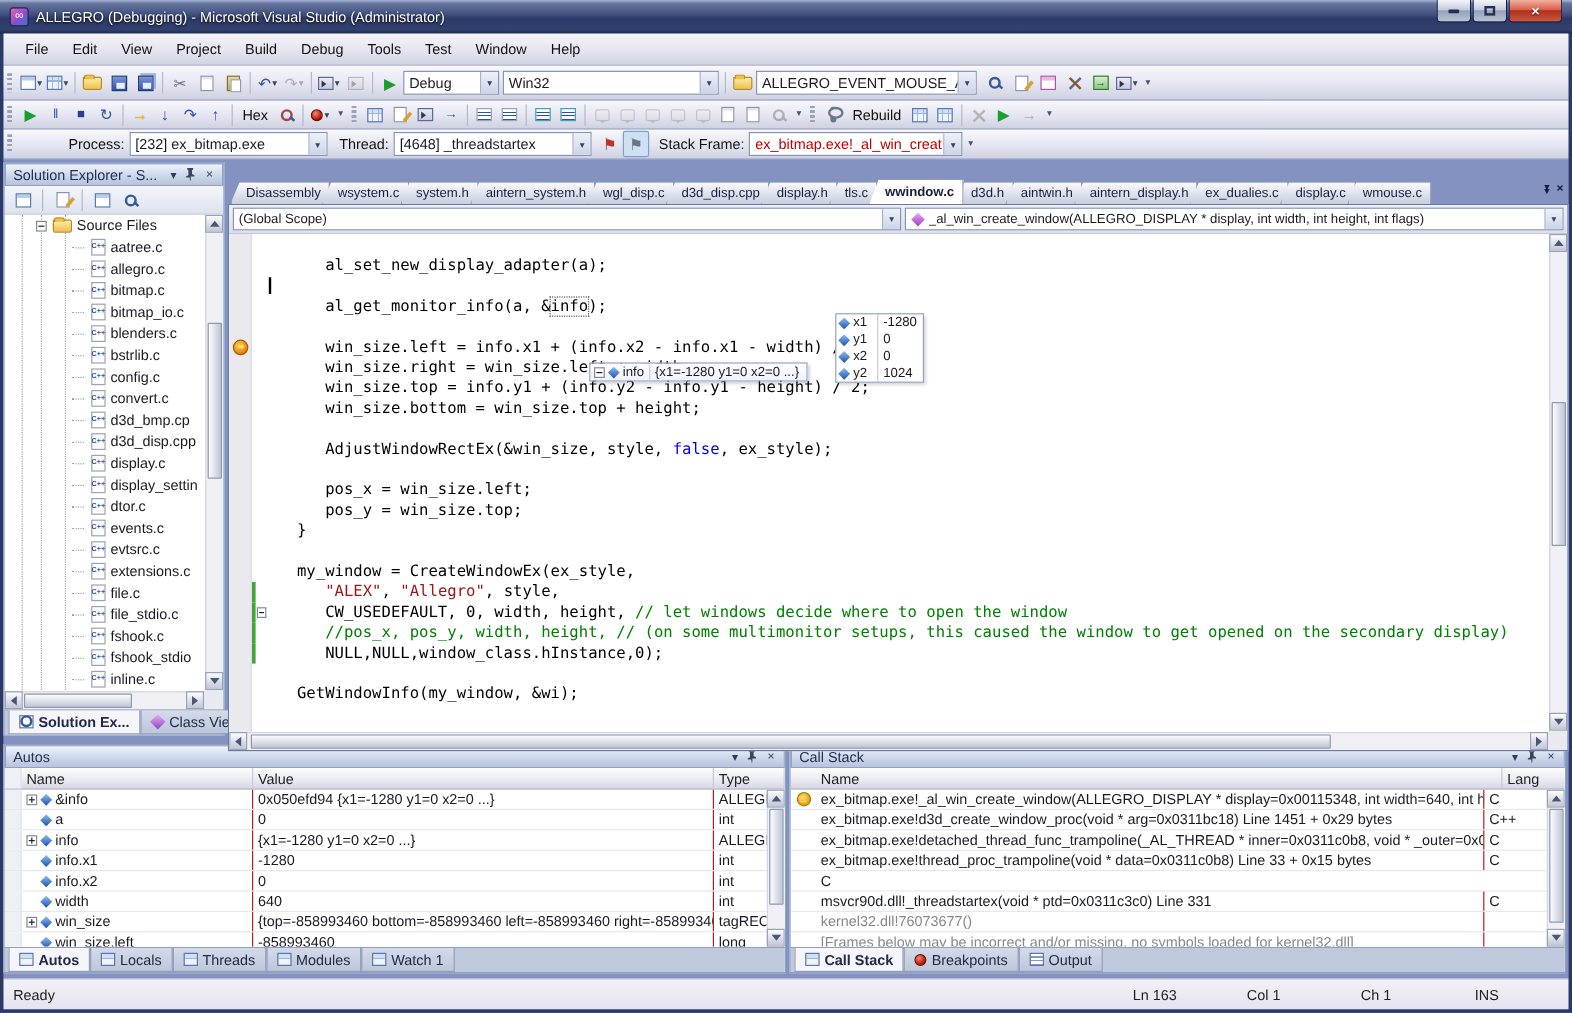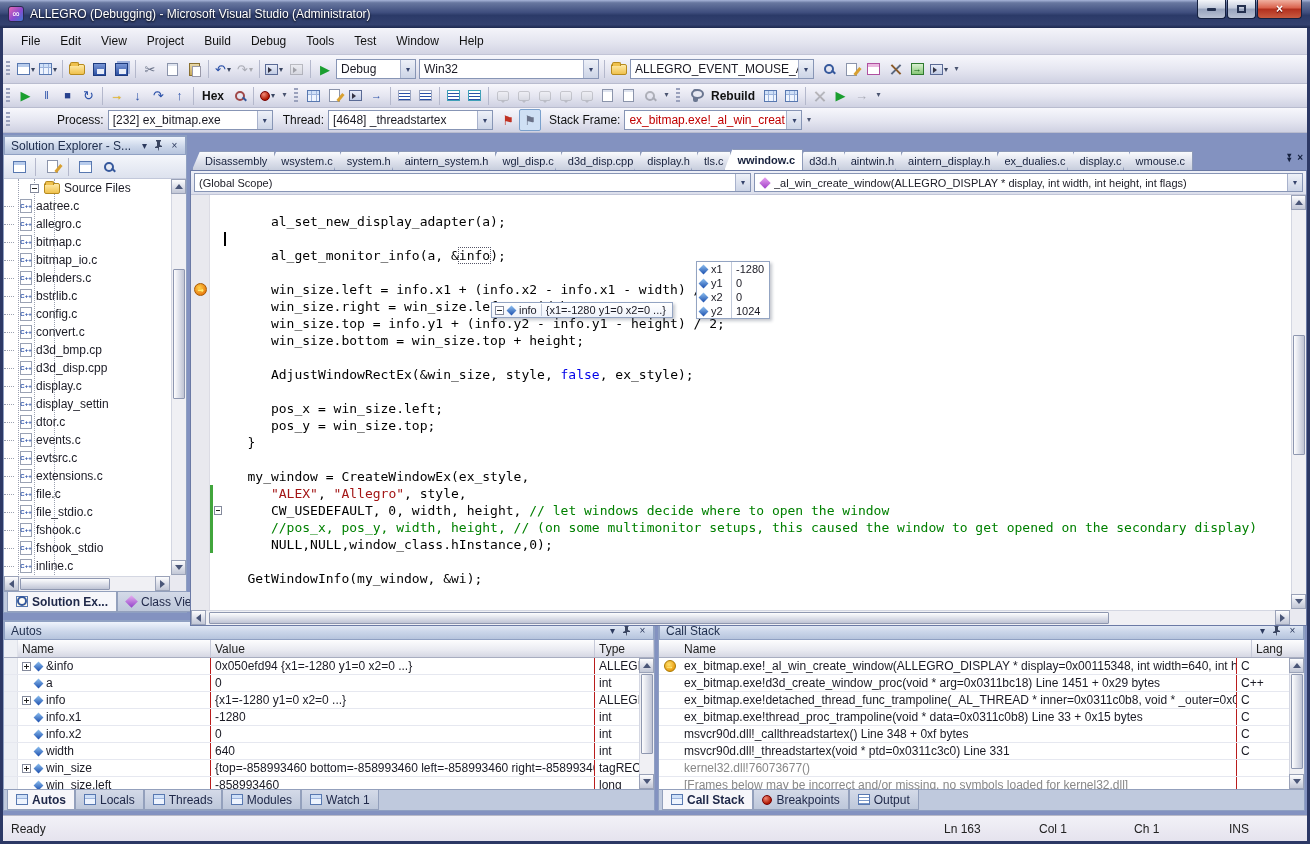--- a/index.html
+++ b/index.html
@@ -35,21 +35,21 @@
   .tbtn { min-width:22px; height:22px; display:flex; align-items:center; justify-content:center; border-radius:2px; flex:none; position:relative; }
   .tb2 .tbtn { min-width:21px; height:20px; }
   .tbtn.dis { opacity:.38; filter:grayscale(.9); }
   .dd { font-size:8px; color:#394561; margin-left:1px; }
   .g { font-size:13px; line-height:1; }
   .g.sm { font-size:11px; }
   .green { color:#1a9e2f; } .blue { color:#2a50a8; } .navy { color:#27418e; } .grayc { color:#6a7288; }
   .yellow { color:#f0c022; text-shadow:0 0 1px #a87800; } .redc { color:#c03224; }
   .tb-overflow { width:13px; height:20px; display:flex; flex-direction:column; align-items:center; justify-content:center; color:#4a5470; flex:none; }
   .tb-overflow i { font-style:normal; font-size:8px; line-height:.6; }
-  .tb-label { padding:0 5px; color:#111;font-weight:bold; }
+  .tb-label { padding:0 5px; color:#111; }
 
   
   .ic { display:inline-block; position:relative; flex:none; }
   .ic-folder { width:16px; height:11px; background:linear-gradient(#ffeaa6,#efc14d); border:1px solid #b68a1e; border-radius:1px 2px 2px 2px; }
   .ic-folder::before { content:""; position:absolute; top:-3px; left:0; width:7px; height:3px; background:#efc14d; border:1px solid #b68a1e; border-bottom:none; border-radius:2px 2px 0 0; }
   .ic-floppy { width:13px; height:13px; background:linear-gradient(#7a97d6,#2c50a2); border:1px solid #1d3a7e; }
   .ic-floppy::after { content:""; position:absolute; left:3px; bottom:1px; width:7px; height:5px; background:#e8edf8; }
   .ic-floppy.multi { box-shadow:2px -2px 0 0 #9fb2dd; }
   .ic-page { width:11px; height:13px; background:#fff; border:1px solid #8b94ab; box-shadow:inset 0 2px 0 #dfe4ef; }
   .ic-clip { width:11px; height:13px; background:linear-gradient(#e8d8a8,#c8a858); border:1px solid #8a7030; }
@@ -112,21 +112,21 @@
   .sb-thumb.h { background:linear-gradient(#fdfdfe,#d8dbe6 60%,#bfc4d4); }
 
   
   .solution-explorer { position:absolute; left:0; top:2px; width:184px; height:478px; display:flex; flex-direction:column; background:#e8ecf4; border:1px solid #8fa0c2; }
   .se-toolbar { height:24px; background:linear-gradient(#f4f6fb,#dde2ee); border-bottom:1px solid #c2c8da; display:flex; align-items:center; padding-left:4px; gap:2px; }
   .se-body { flex:1; position:relative; background:#fff; overflow:hidden; }
   .se-tree { position:absolute; inset:0 16px 16px 0; overflow:hidden; }
   .guide { position:absolute; top:0; bottom:0; border-left:1px dotted #9aa0b0; }
   .tree-row { height:18px; display:flex; align-items:center; white-space:nowrap; position:relative; }
   .tree-root { padding-left:26px; }
-  .tree-item { }
+  .tree-item { padding-left:56px; }
   .tree-item::before { content:""; width:10px; border-top:1px dotted #9aa0b0; margin-right:2px; flex:none; }
   .tree-label { margin-left:4px;text-align:center; }
   .expander { width:9px; height:9px; border:1px solid #848a9c; background:#fff; position:relative; flex:none; }
   .expander::before { content:""; position:absolute; left:1px; right:1px; top:3px; height:1px; background:#222; }
   .expander.plus::after { content:""; position:absolute; top:1px; bottom:1px; left:3px; width:1px; background:#222; }
   .ic-cpp { width:12px; height:14px; background:#fff; border:1px solid #9aa2b4; display:flex; align-items:center; justify-content:center; font-size:6px; color:#2a50a8; font-weight:bold; flex:none; margin-left:4px; }
   .se-vscroll { right:0; top:0; bottom:16px; width:15px; border-left:1px solid #d4d7e2; }
   .se-hscroll { left:0; right:16px; bottom:0; height:15px; border-top:1px solid #d4d7e2; }
   .se-tabs { height:21px; }
 
@@ -1068,21 +1068,20 @@
               <span class="gcell bord cs-name">ex_bitmap.exe!detached_thread_func_trampoline(_AL_THREAD * inner=0x0311c0b8, void * _outer=0x0311c0b8)  Line</span>
               <span class="gcell cs-lang">C</span>
             </div>
               <div class="grow">
               <span class="cs-gutter"></span>
               <span class="gcell bord cs-name">ex_bitmap.exe!thread_proc_trampoline(void * data=0x0311c0b8)  Line 33 + 0x15 bytes</span>
               <span class="gcell cs-lang">C</span>
             </div>
               <div class="grow">
               <span class="cs-gutter"></span>
-              <span class="gcell bord cs-name">msvcr90d.dll!_callthreadstartex()  Line 348 + 0xf bytes</span>
               <span class="gcell cs-lang">C</span>
             </div>
               <div class="grow">
               <span class="cs-gutter"></span>
               <span class="gcell bord cs-name">msvcr90d.dll!_threadstartex(void * ptd=0x0311c3c0)  Line 331</span>
               <span class="gcell cs-lang">C</span>
             </div>
               <div class="grow dim">
               <span class="cs-gutter"></span>
               <span class="gcell bord cs-name">kernel32.dll!76073677()</span>

